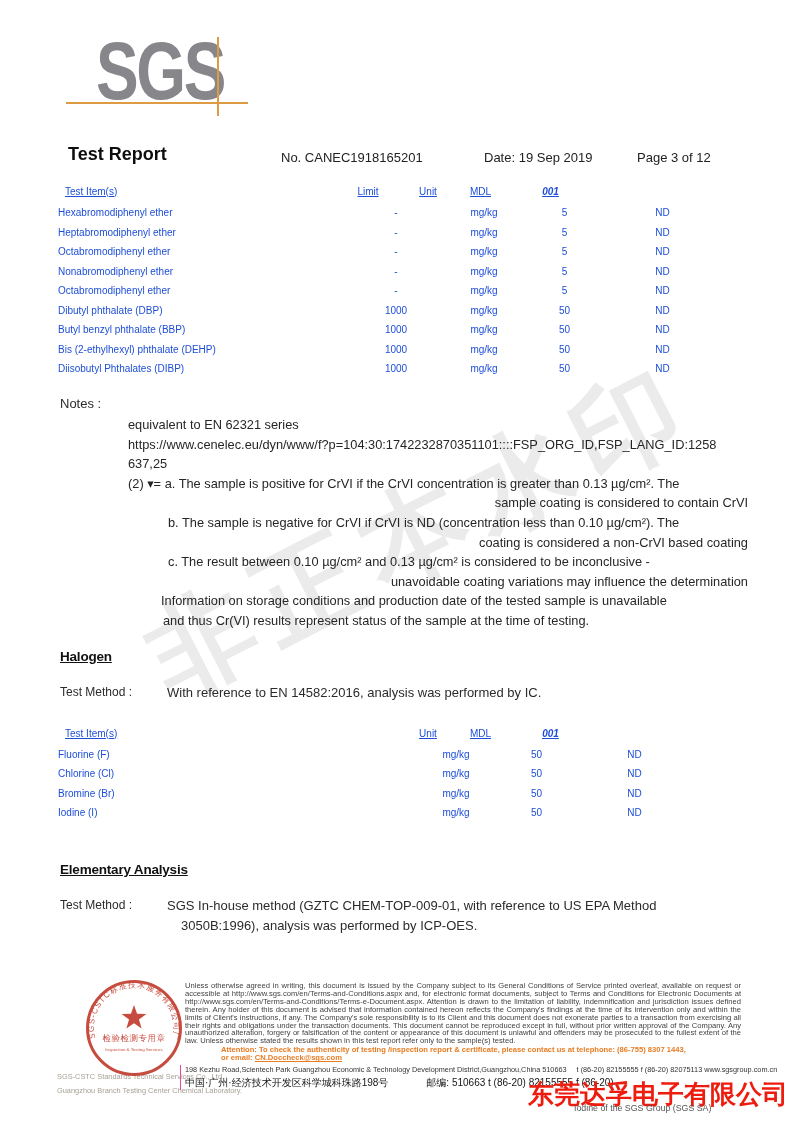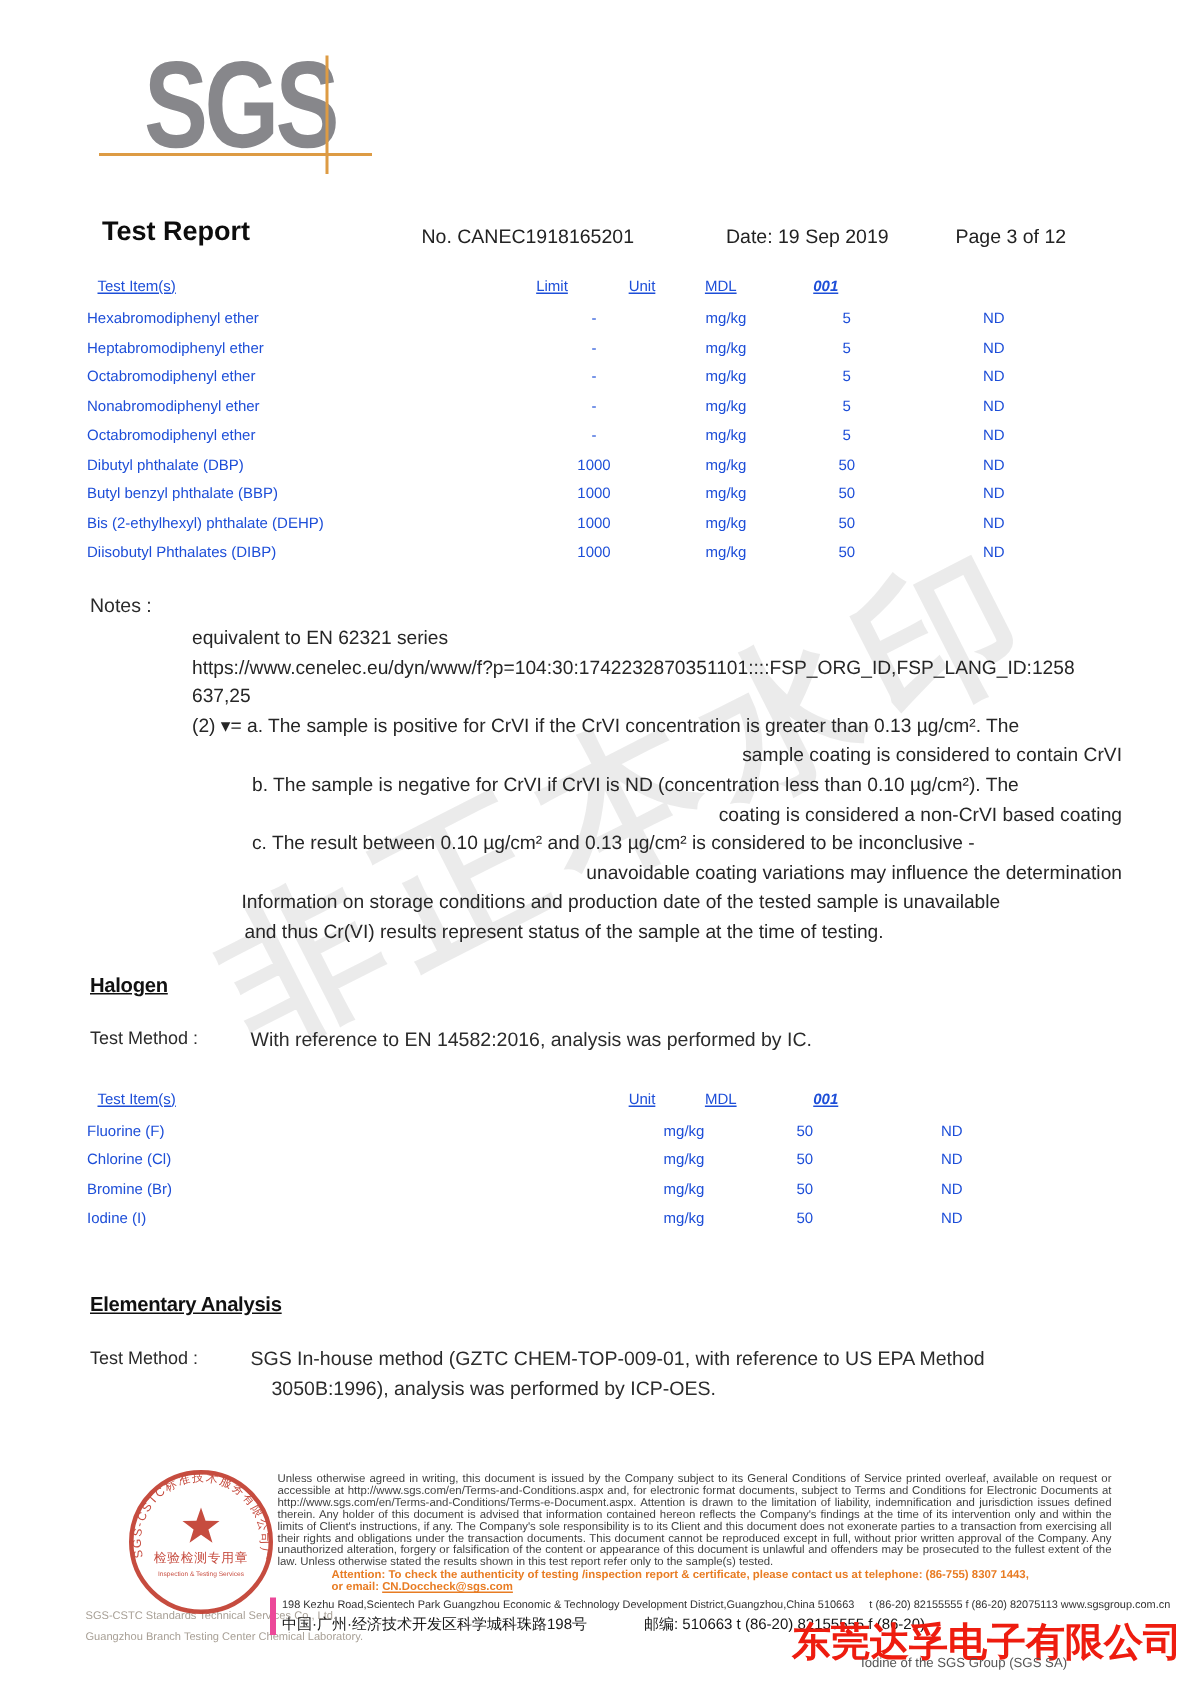--- a/index.html
+++ b/index.html
@@ -55,21 +55,21 @@
   
   .watermark{position:absolute;left:40px;top:478px;width:760px;text-align:center;
              font-size:105px;font-weight:bold;letter-spacing:14px;line-height:1;
              color:rgba(110,110,110,0.14);transform:rotate(-27deg);pointer-events:none;}
 
   
   .footer-right{position:absolute;left:185px;top:982px;width:556px;}
   .legal{font-size:7.6px;line-height:7.9px;text-align:justify;color:#3f3f3f;}
   .attention{margin-top:1px;font-size:7.6px;line-height:8.2px;color:#e87c23;font-weight:bold;margin-left:36px;}
   .attention .mail{text-decoration:underline;}
-  .addr-block{margin-top:2px;border-left:4px solid #ec4899;padding-left:4px;margin-left:-5px;}
+  .addr-block{margin-top:2px;border-left:1px solid #ec4899;padding-left:4px;margin-left:-5px;}
   .addr-en{font-size:7.3px;color:#333;white-space:nowrap;}
   .addr-en .gap{display:inline-block;width:10px;}
   .addr-cn{font-size:10px;color:#151515;white-space:nowrap;margin-top:2px;}
   .addr-cn .gap{display:inline-block;width:38px;}
   .member{position:absolute;left:574px;top:1103px;font-size:8.8px;color:#555;}
   .overlay-company{position:absolute;left:528px;top:1077px;font-size:26px;font-weight:bold;
                    color:#ee1c0f;white-space:nowrap;letter-spacing:0px;}
   .co-lines{position:absolute;left:57px;top:1070px;font-size:7.4px;color:#a8a096;
             line-height:13.5px;white-space:nowrap;}
   .stamp{position:absolute;left:84px;top:978px;width:100px;height:100px;opacity:0.9;}

